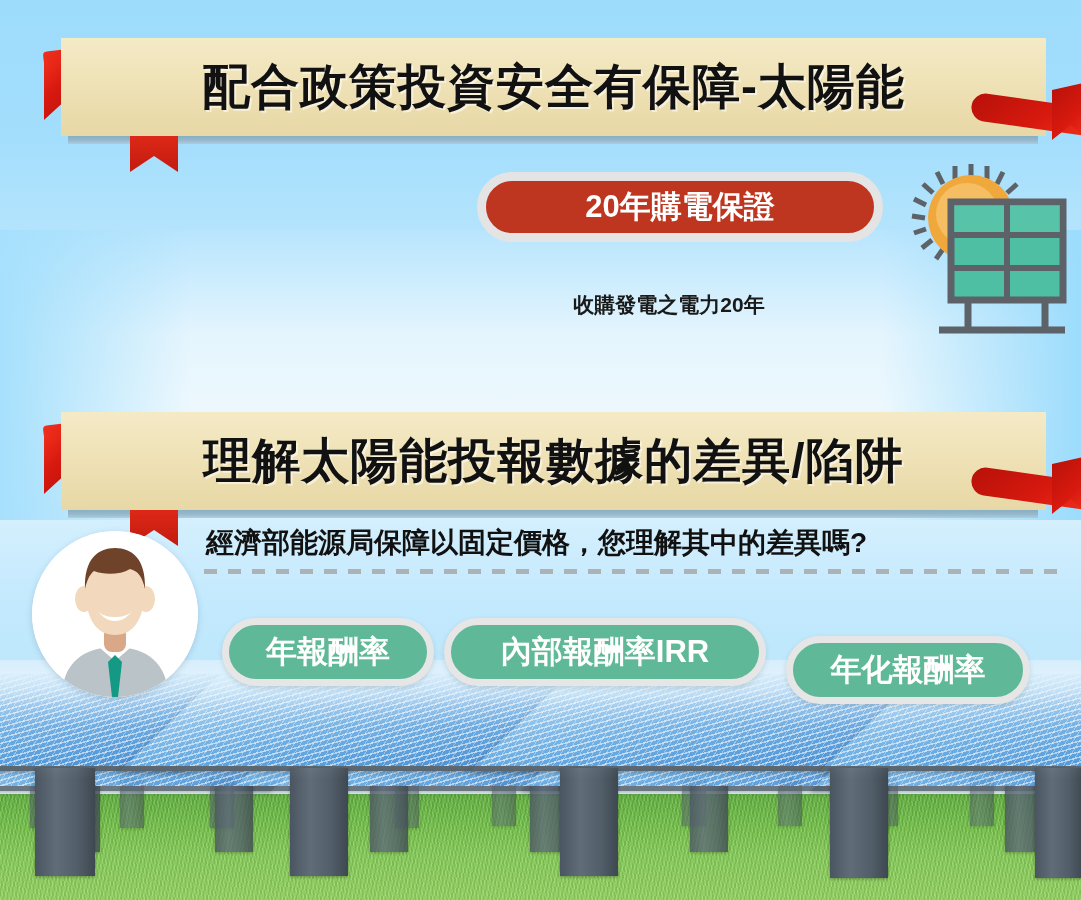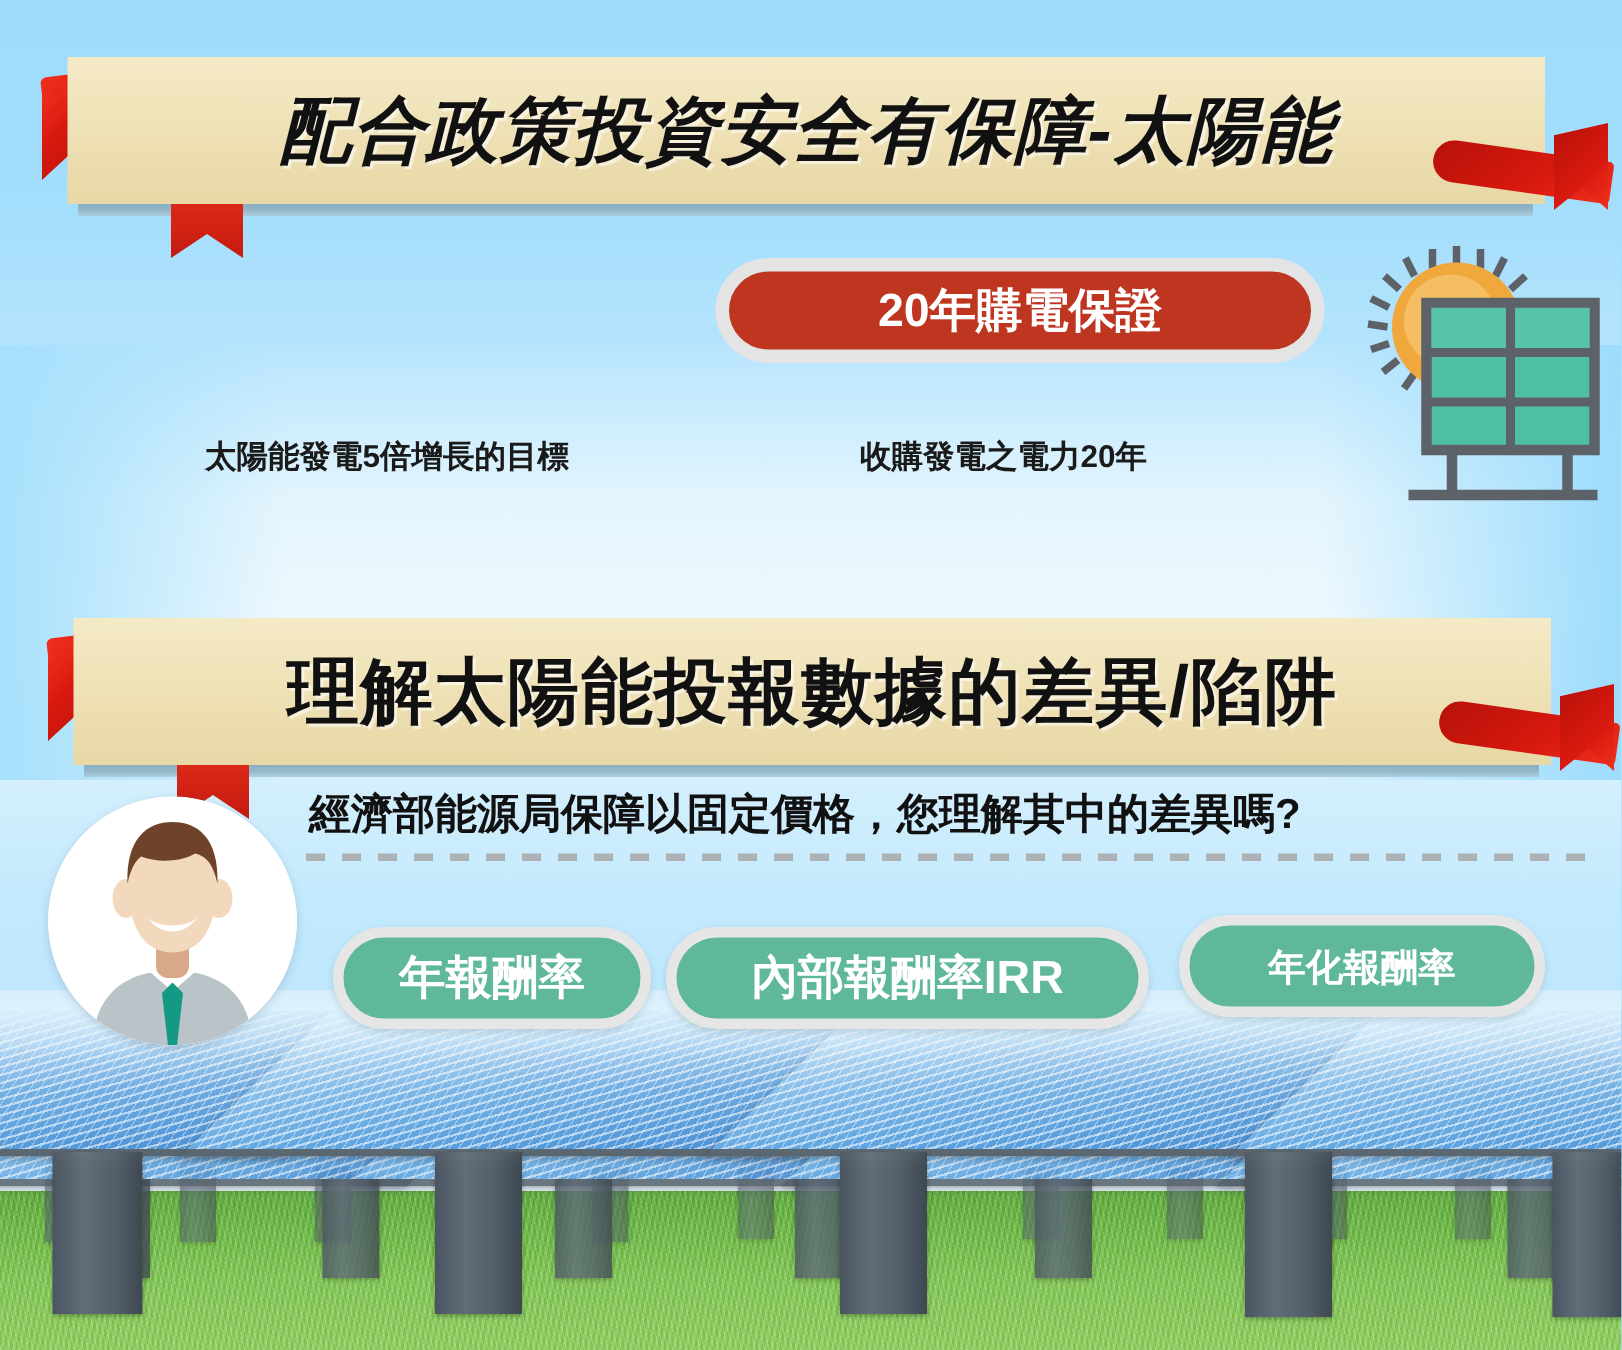--- a/index.html
+++ b/index.html
@@ -201,38 +201,37 @@
     <div class="col" style="left:35px;top:108px;width:60px;height:108px;"></div>
     <div class="col" style="left:290px;top:108px;width:58px;height:108px;"></div>
     <div class="col" style="left:560px;top:108px;width:58px;height:108px;"></div>
     <div class="col" style="left:830px;top:108px;width:58px;height:110px;"></div>
     <div class="col" style="left:1035px;top:108px;width:48px;height:110px;"></div>
 
     <div class="haze"></div>
     <div class="farm-topfade"></div>
   </div>
 
-  <div class="banner-wrap" style="left:0;top:0;width:876px;height:160px;font-style:italic;">
+  <div class="banner-wrap" style="left:16px;top:0;width:876px;height:160px;">
 
     <div class="ribbon-left" style="left:28px;top:44px;width:130px;height:30px;border-radius:4px 20px 4px 4px;transform:rotate(-7deg);"></div>
     <div class="ribbon-left" style="left:28px;top:60px;width:38px;height:60px;clip-path:polygon(0 0,100% 18%,100% 100%,48% 72%,0 100%);"></div>
 
     <div class="banner-shadow" style="left:52px;top:134px;width:970px;height:10px;"></div>
 
     <div class="ribbon-tail" style="left:114px;top:130px;"></div>
 
     <div class="banner" style="left:45px;top:38px;width:985px;height:98px;">
       <div class="banner-title" style="font-size:48px;">配合政策投資安全有保障-太陽能</div>
     </div>
 
     <div class="ribbon-right" style="left:955px;top:100px;width:120px;height:28px;border-radius:18px 4px 4px 18px;transform:rotate(8deg);"></div>
     <div class="ribbon-right" style="left:1036px;top:82px;width:36px;height:58px;clip-path:polygon(0 14%,100% 0,100% 100%,52% 74%,0 100%);"></div>
   </div>
 
-  <div class="cap" style="left:52px;top:290px;width:412px;">太陽能發電5倍增長的目標</div>
 
   <div class="pill-red" style="left:477px;top:172px;width:406px;height:70px;font-size:31px;">20年購電保證</div>
   <div class="cap" style="left:466px;top:290px;width:406px;">收購發電之電力20年</div>
 
   <div class="solar-icon" style="left:893px;top:158px;width:175px;height:185px;">
     <svg width="175" height="185" viewBox="0 0 175 185">
       <g stroke="#5C6268" stroke-width="5" stroke-linecap="butt">
         <line x1="62" y1="8" x2="62" y2="21"></line>
         <line x1="78" y1="6" x2="78" y2="19"></line>
         <line x1="94" y1="8" x2="94" y2="21"></line>
@@ -257,21 +256,21 @@
         <rect x="117" y="47" width="50" height="27" fill="#5FC9AE" opacity=".55"></rect>
       </g>
       <g stroke="#5C6268" stroke-width="7" stroke-linecap="butt">
         <line x1="75" y1="142" x2="75" y2="170"></line>
         <line x1="152" y1="142" x2="152" y2="170"></line>
         <line x1="46" y1="172" x2="172" y2="172"></line>
       </g>
     </svg>
   </div>
 
-  <div class="banner-wrap" style="left:4px;top:378px;width:968px;height:160px;">
+  <div class="banner-wrap" style="left:16px;top:378px;width:968px;height:160px;">
     <div class="ribbon-left" style="left:28px;top:40px;width:130px;height:30px;border-radius:4px 20px 4px 4px;transform:rotate(-7deg);"></div>
     <div class="ribbon-left" style="left:28px;top:56px;width:38px;height:60px;clip-path:polygon(0 0,100% 18%,100% 100%,48% 72%,0 100%);"></div>
 
     <div class="banner-shadow" style="left:52px;top:130px;width:970px;height:10px;"></div>
     <div class="ribbon-tail" style="left:114px;top:126px;"></div>
 
     <div class="banner" style="left:45px;top:34px;width:985px;height:98px;">
       <div class="banner-title" style="font-size:48px;">理解太陽能投報數據的差異/陷阱</div>
     </div>
 
@@ -295,15 +294,15 @@
         <path d="M66 80 C72 88 94 88 100 80 C96 86 90 90 83 90 C76 90 70 86 66 80 Z" fill="#FFFFFF"></path>
       </g>
     </svg>
   </div>
 
   <div class="subtitle" style="left:206px;top:524px;">經濟部能源局保障以固定價格，您理解其中的差異嗎?</div>
   <div class="dashline" style="left:204px;top:569px;width:856px;"></div>
 
   <div class="pill-green" style="left:444px;top:618px;width:322px;height:68px;font-size:31px;">內部報酬率IRR</div>
   <div class="pill-green" style="left:222px;top:618px;width:212px;height:68px;font-size:31px;">年報酬率</div>
-  <div class="pill-green" style="left:786px;top:610px;width:244px;height:68px;font-size:25px;">年化報酬率</div>
+  <div class="pill-green" style="left:786px;top:636px;width:244px;height:68px;font-size:31px;">年化報酬率</div>
 
 </div>
 
 </body></html>

